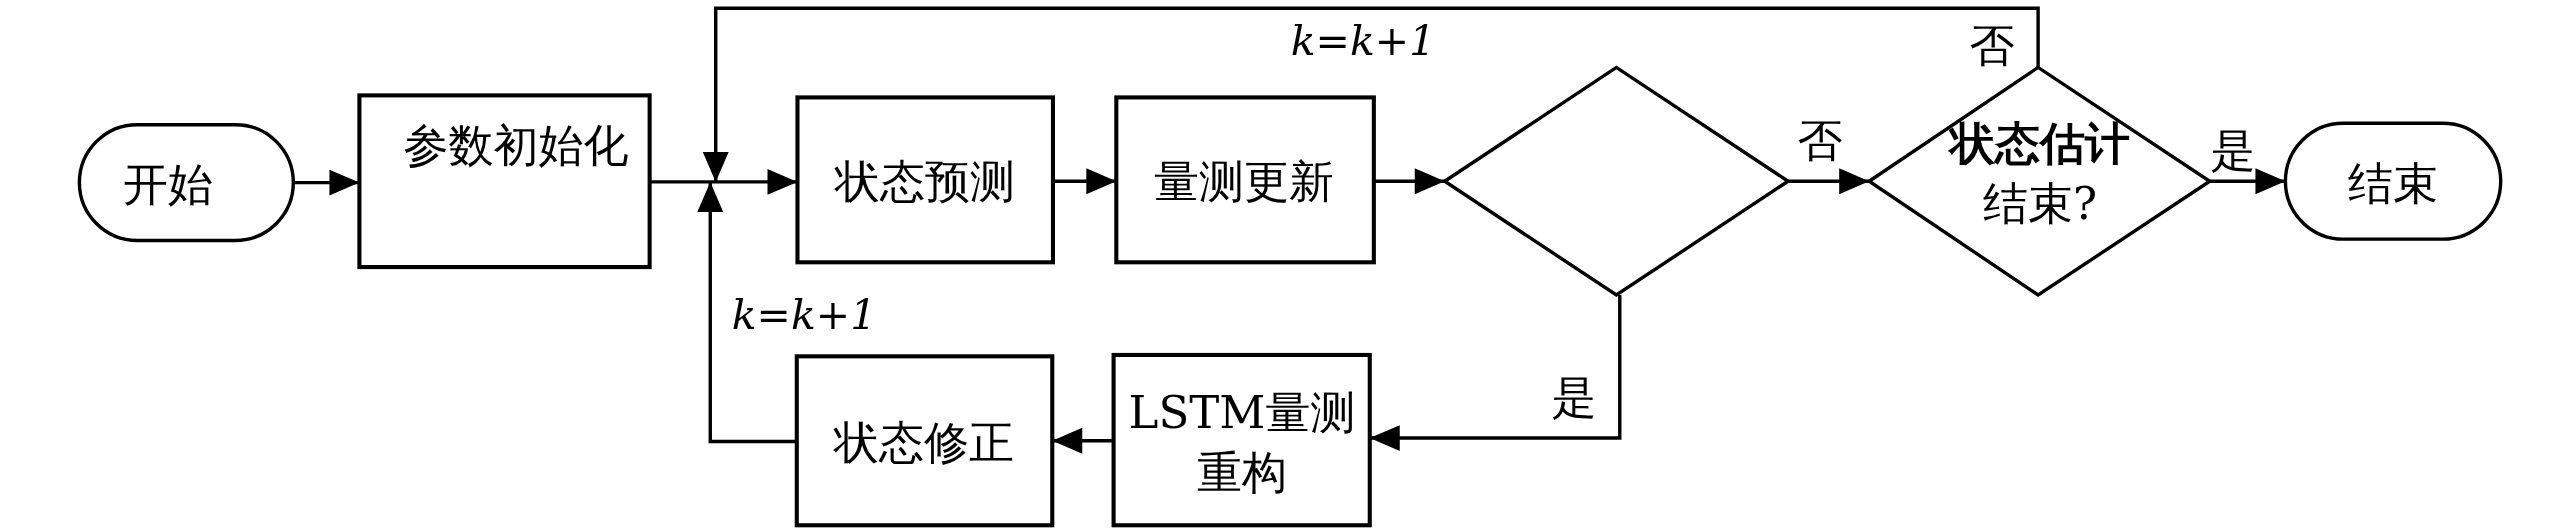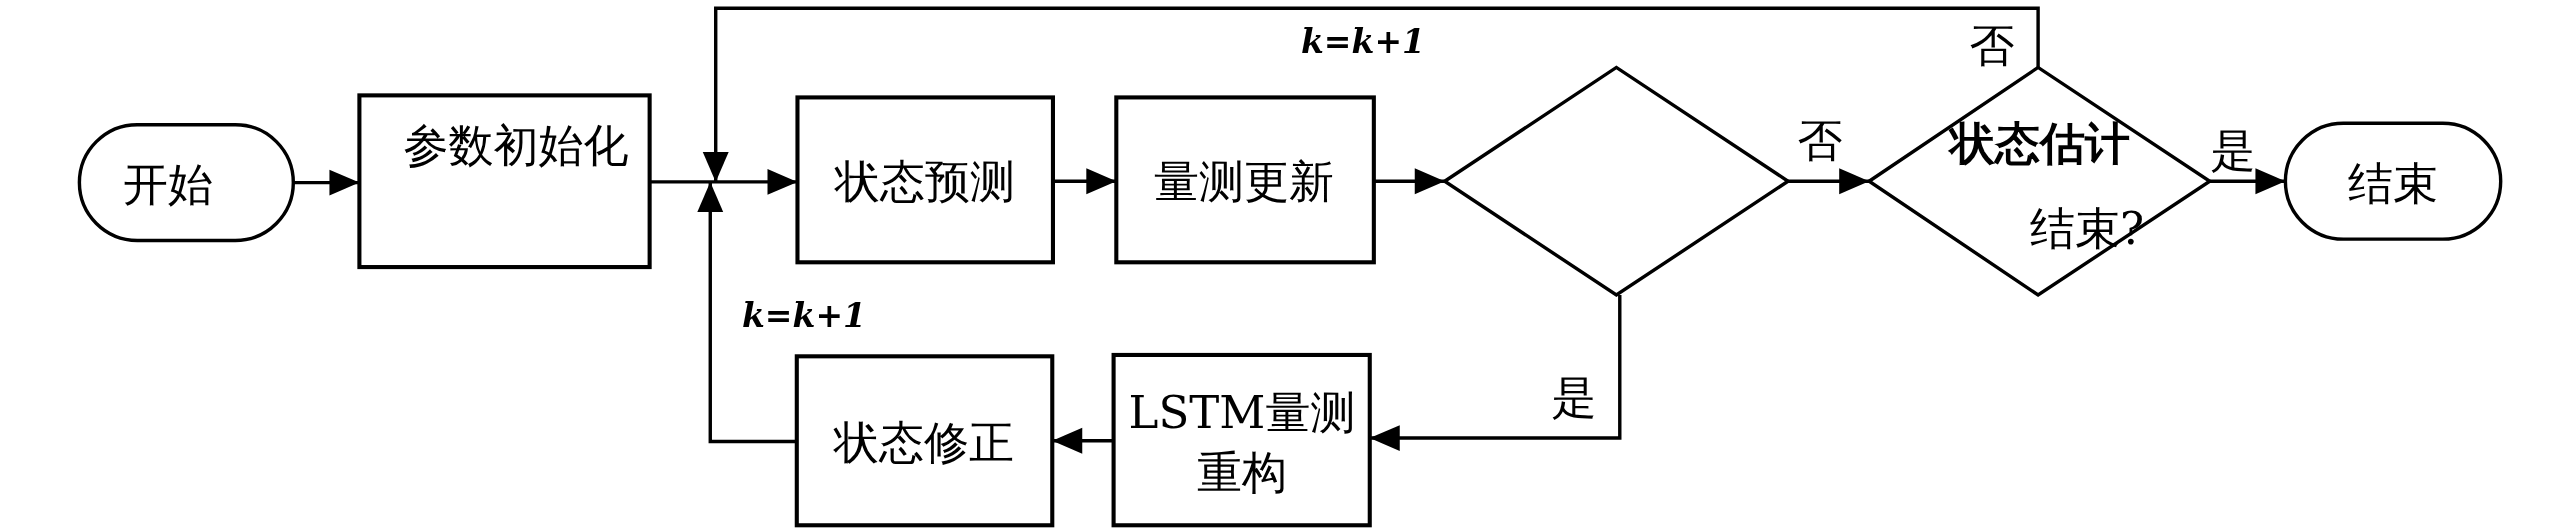--- a/index.html
+++ b/index.html
@@ -4,21 +4,21 @@
 <title>Flowchart</title>
 <style>
   html,body{margin:0;padding:0;background:#ffffff;}
   #canvas{
     position:relative;width:2576px;height:528px;background:#ffffff;overflow:hidden;
     font-family:"DejaVu Serif","Liberation Serif",serif;color:#000;
   }
   #shapes{position:absolute;left:0;top:0;}
   .lbl{position:absolute;transform:translate(-50%,-50%);white-space:nowrap;line-height:1;}
   .zh{font-size:45px;}
-  .math{font-style:italic;font-size:33px;font-weight:bold;}
+  .math{font-style:italic;font-size:41px;}
   .formula{font-style:italic;font-size:42px;word-spacing:11px;}
   .formula sub{font-size:0.62em;font-style:italic;vertical-align:-0.28em;}
 </style>
 </head>
 <body>
 
 <div id="canvas">
 
   <svg id="shapes" width="2576" height="528" viewBox="0 0 3780 775">
     <defs>
@@ -52,21 +52,21 @@
   <div class="lbl zh" style="left:168px;top:184px;">开始</div>
 
   <div class="lbl zh" style="left:504px;top:145px;margin-left:12px;">参数初始化</div>
 
   <div class="lbl zh" style="left:1244px;top:181px;">量测更新</div>
 
   <div class="lbl zh" style="left:925px;top:181px;">状态预测</div>
 
 
   <div class="lbl zh" style="left:2040px;top:143px;font-weight:bold;">状态估计</div>
-  <div class="lbl zh" style="left:2040px;top:228px;margin-left:47px;">结束?</div>
+  <div class="lbl zh" style="left:2040px;top:203px;">结束?</div>
 
   <div class="lbl zh" style="left:2393px;top:183px;">结束</div>
 
   <div class="lbl zh" style="left:1242px;top:412px;">LSTM量测</div>
   <div class="lbl zh" style="left:1242px;top:473px;font-family:Liberation Serif, serif;">重构</div>
 
   <div class="lbl zh" style="left:924px;top:442px;">状态修正</div>
 
   <div class="lbl math" style="left:1363px;top:41px;">k=k+1</div>
   <div class="lbl math" style="left:804px;top:315px;">k=k+1</div>

